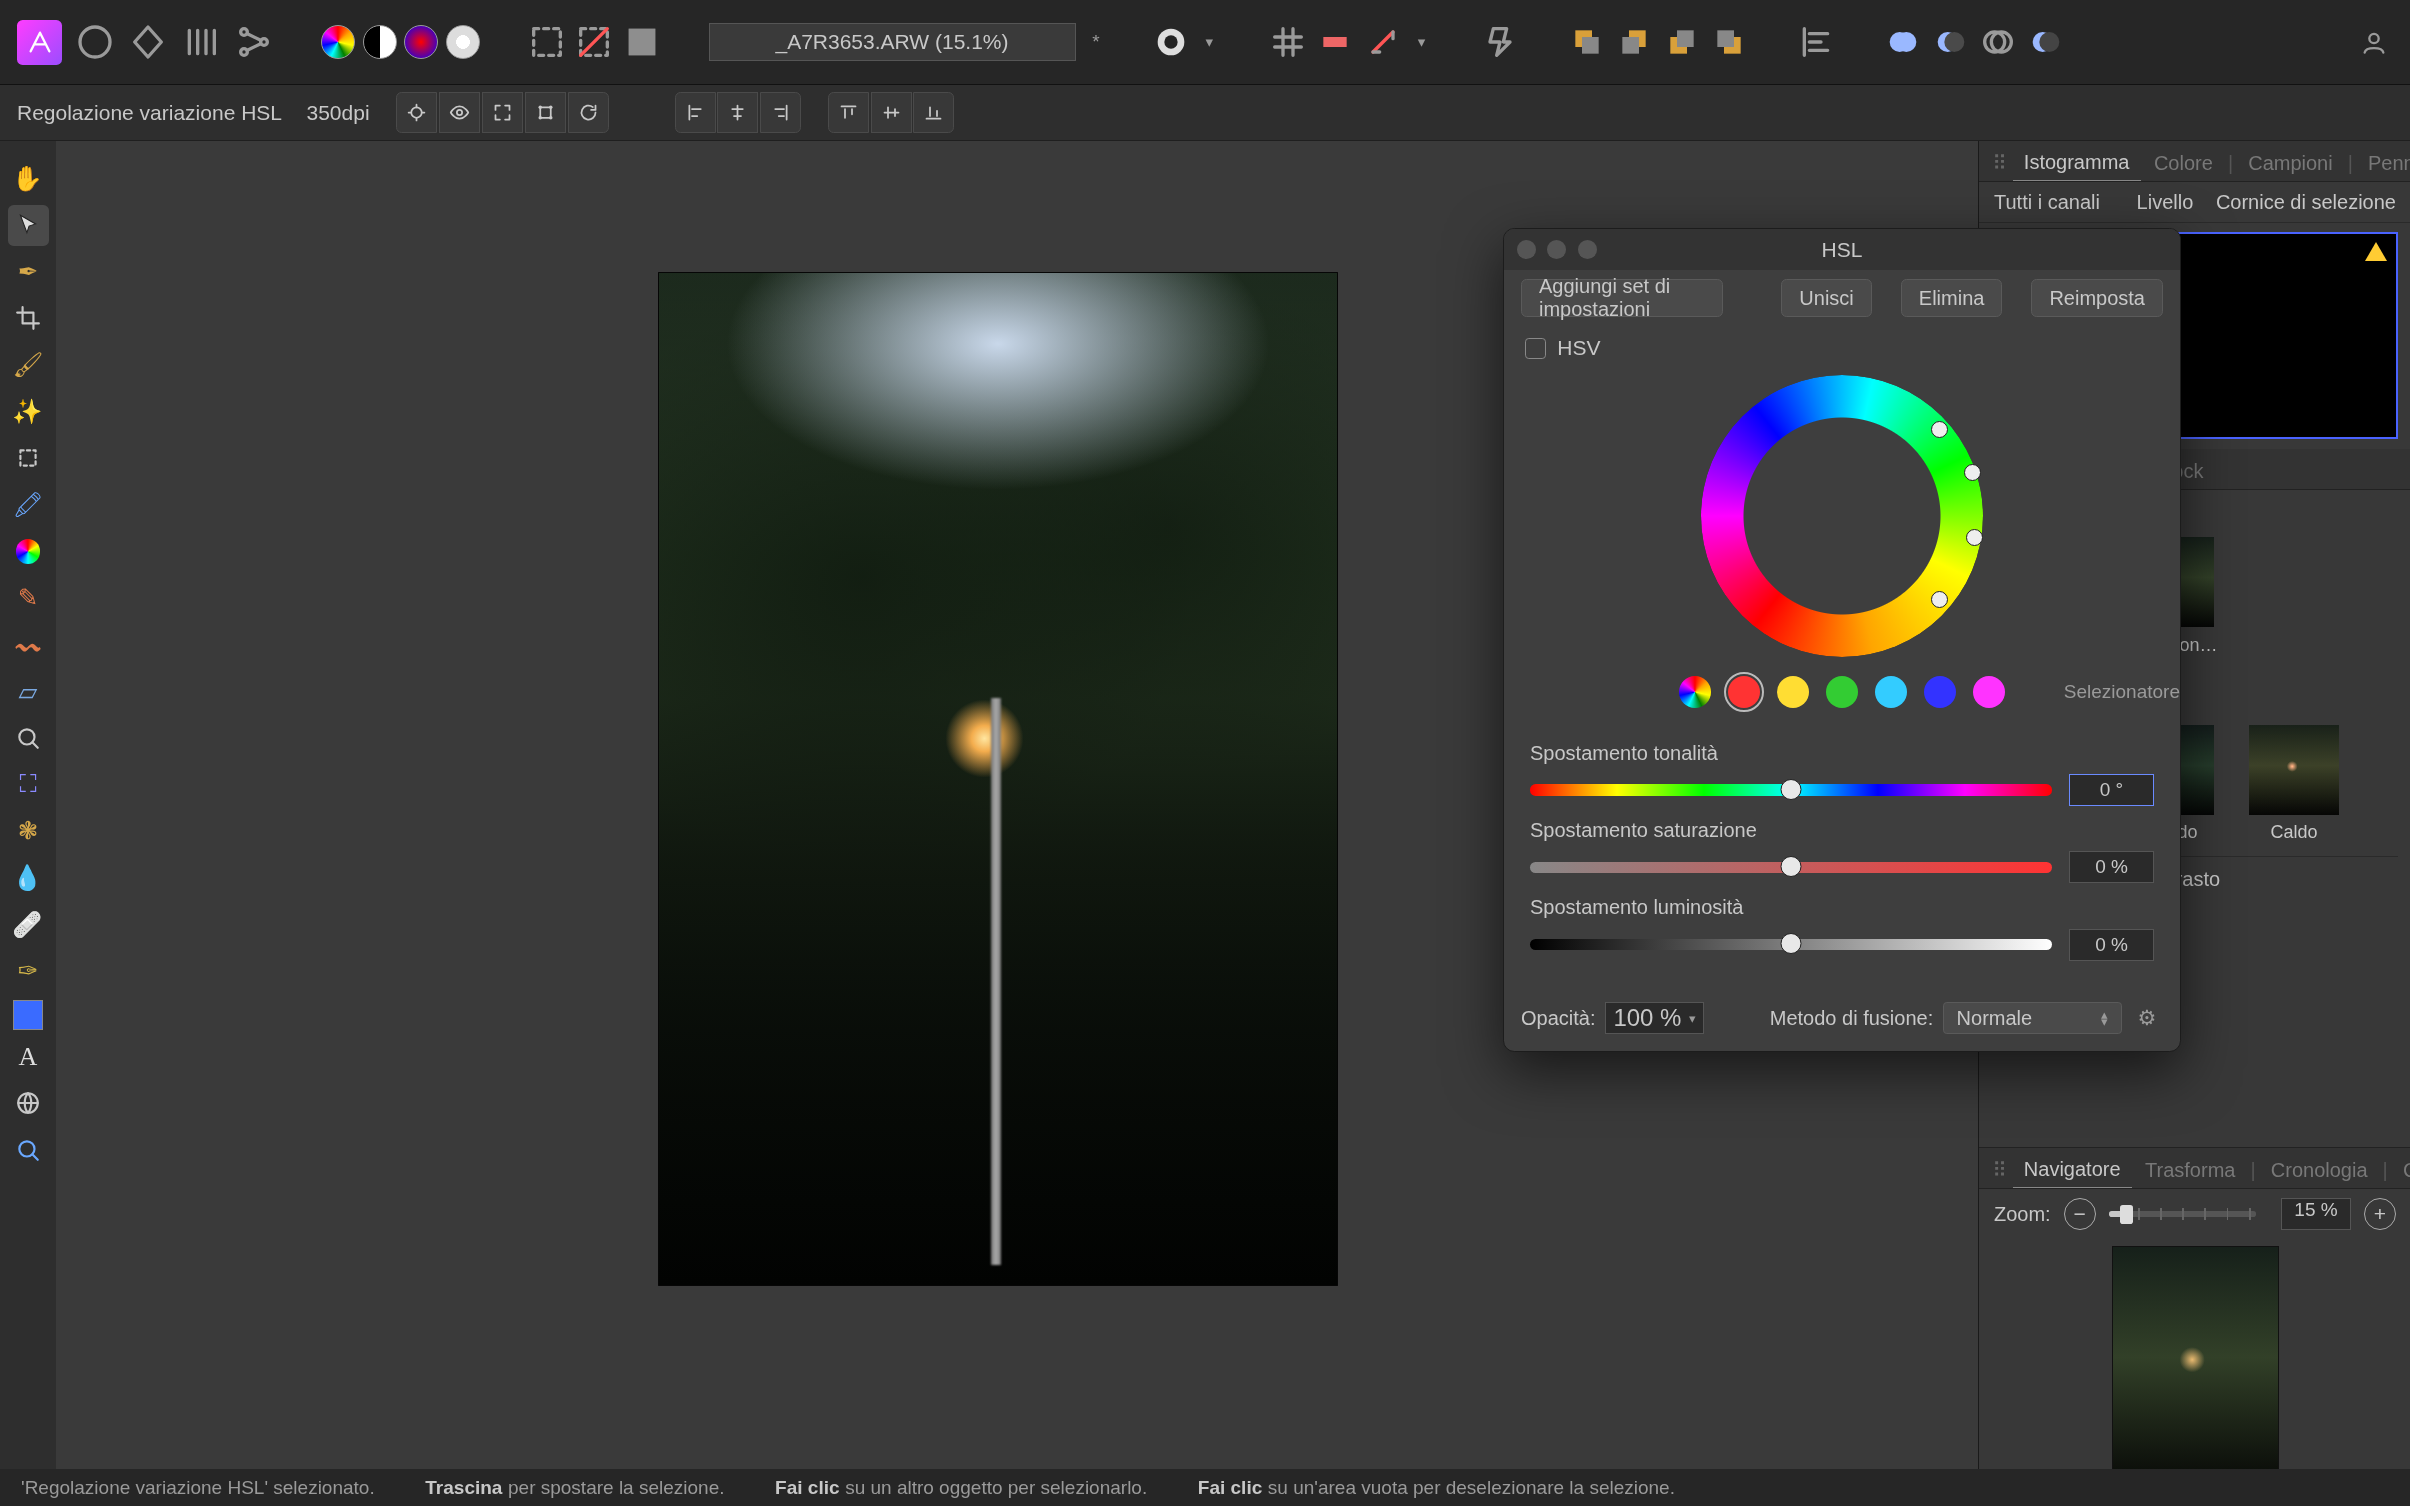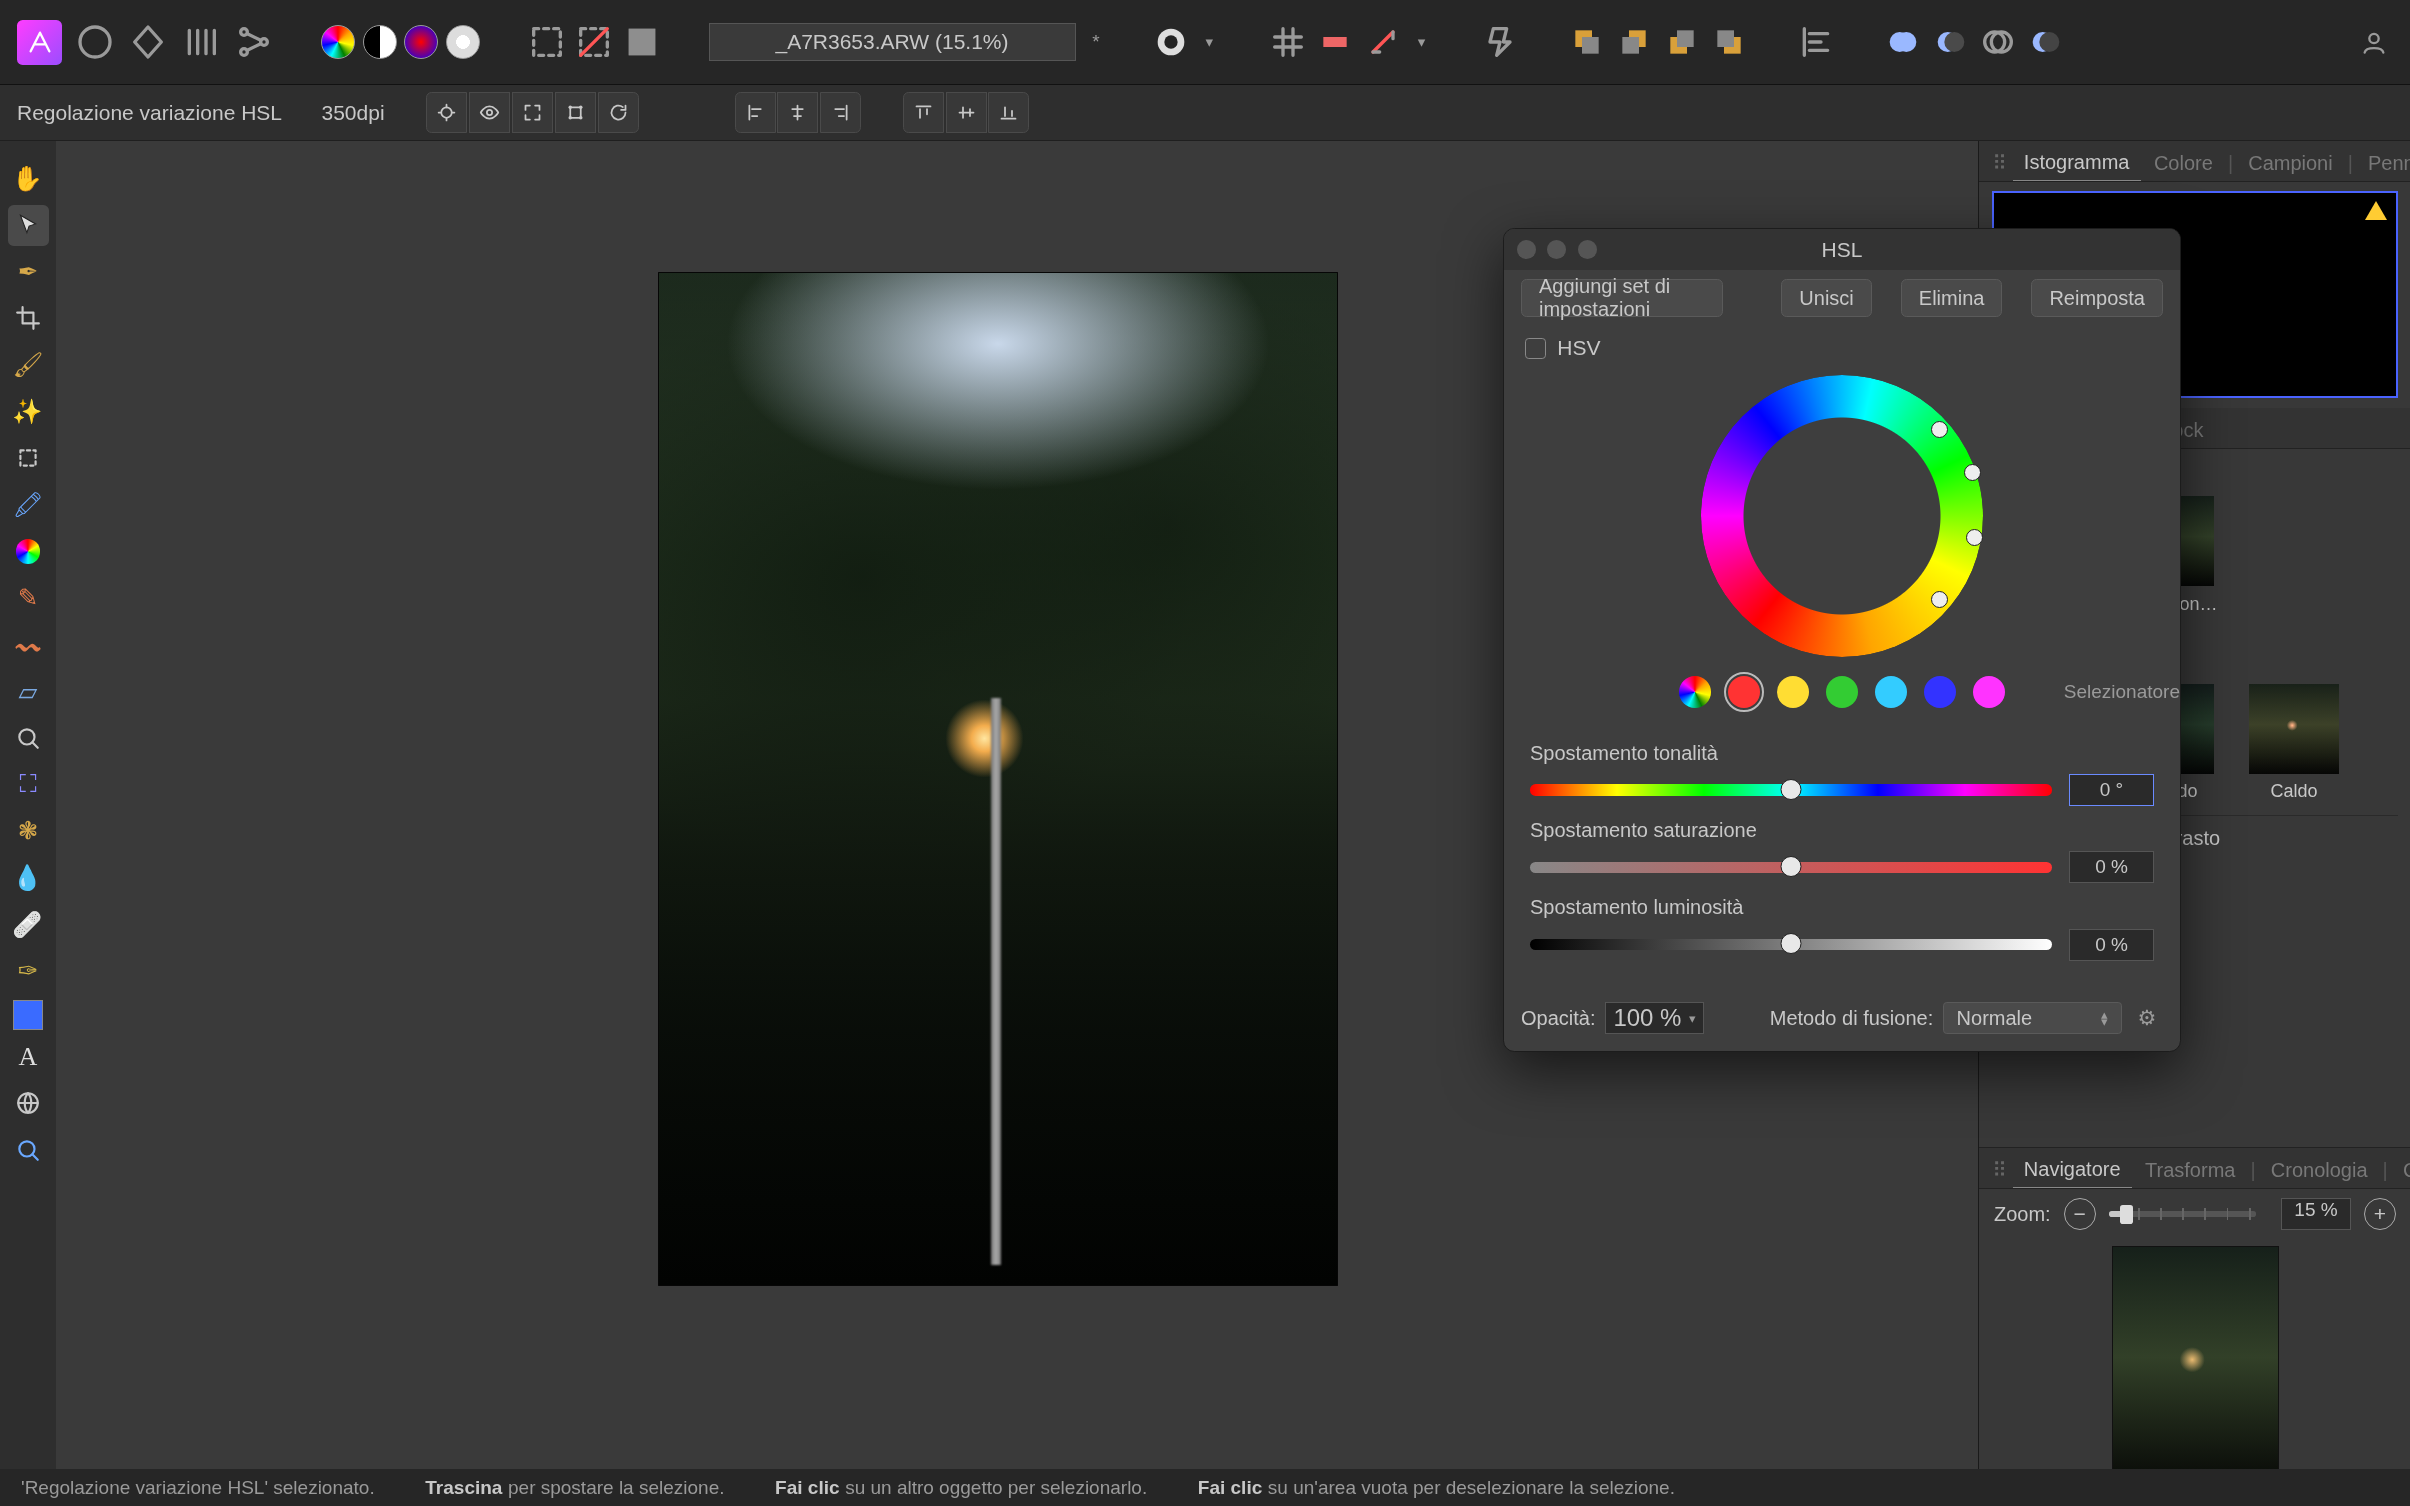--- a/index.html
+++ b/index.html
@@ -88,21 +88,21 @@
   
   .context-bar {
     position: absolute;
     top: 85px; left: 0; right: 0;
     height: 56px;
     background: var(--bg-dark);
     border-bottom: 0.9px solid #1f1f1f;
     display: flex;
     align-items: center;
     padding: 0 17px;
-    gap: 32px;
+    gap: 17px;
     font-size: 21px;
   }
   .ctx-label { color: var(--text); }
   .ctx-dpi { color: var(--text); margin-left: 7.5px; }
   .ctx-icons { display:flex; align-items:center; gap:1.9px; margin-left: 9.4px; }
   .ctx-icon {
     width: 41px; height: 41px;
     display:flex; align-items:center; justify-content:center;
     border: 0.9px solid #4a4a4a;
     background: #383838;
@@ -724,20 +724,27 @@
 <div class="right-col">
 
   <div class="panel-tabs">
     <span style="color:#666; padding:7.5px 3.8px 5.6px">⠿</span>
     <span class="panel-tab active">Istogramma</span>
     <span class="panel-tab">Colore</span>
     <span class="tab-sep">|</span>
     <span class="panel-tab">Campioni</span>
     <span class="tab-sep">|</span>
     <span class="panel-tab">Pennelli</span>
+  </div>
+  <div class="hist-sub">
+    <span>Tutti i canali</span>
+    <div class="right">
+      <span>Livello</span>
+      <span>Cornice di selezione</span>
+    </div>
   </div>
   <div class="hist-box">
     <div class="hist-warn"></div>
   </div>
 
   <div class="panel-tabs sec2-tabs">
     <span class="panel-tab">Effetti</span>
     <span class="tab-sep">|</span>
     <span class="panel-tab">Stili</span>
     <span class="tab-sep">|</span>

